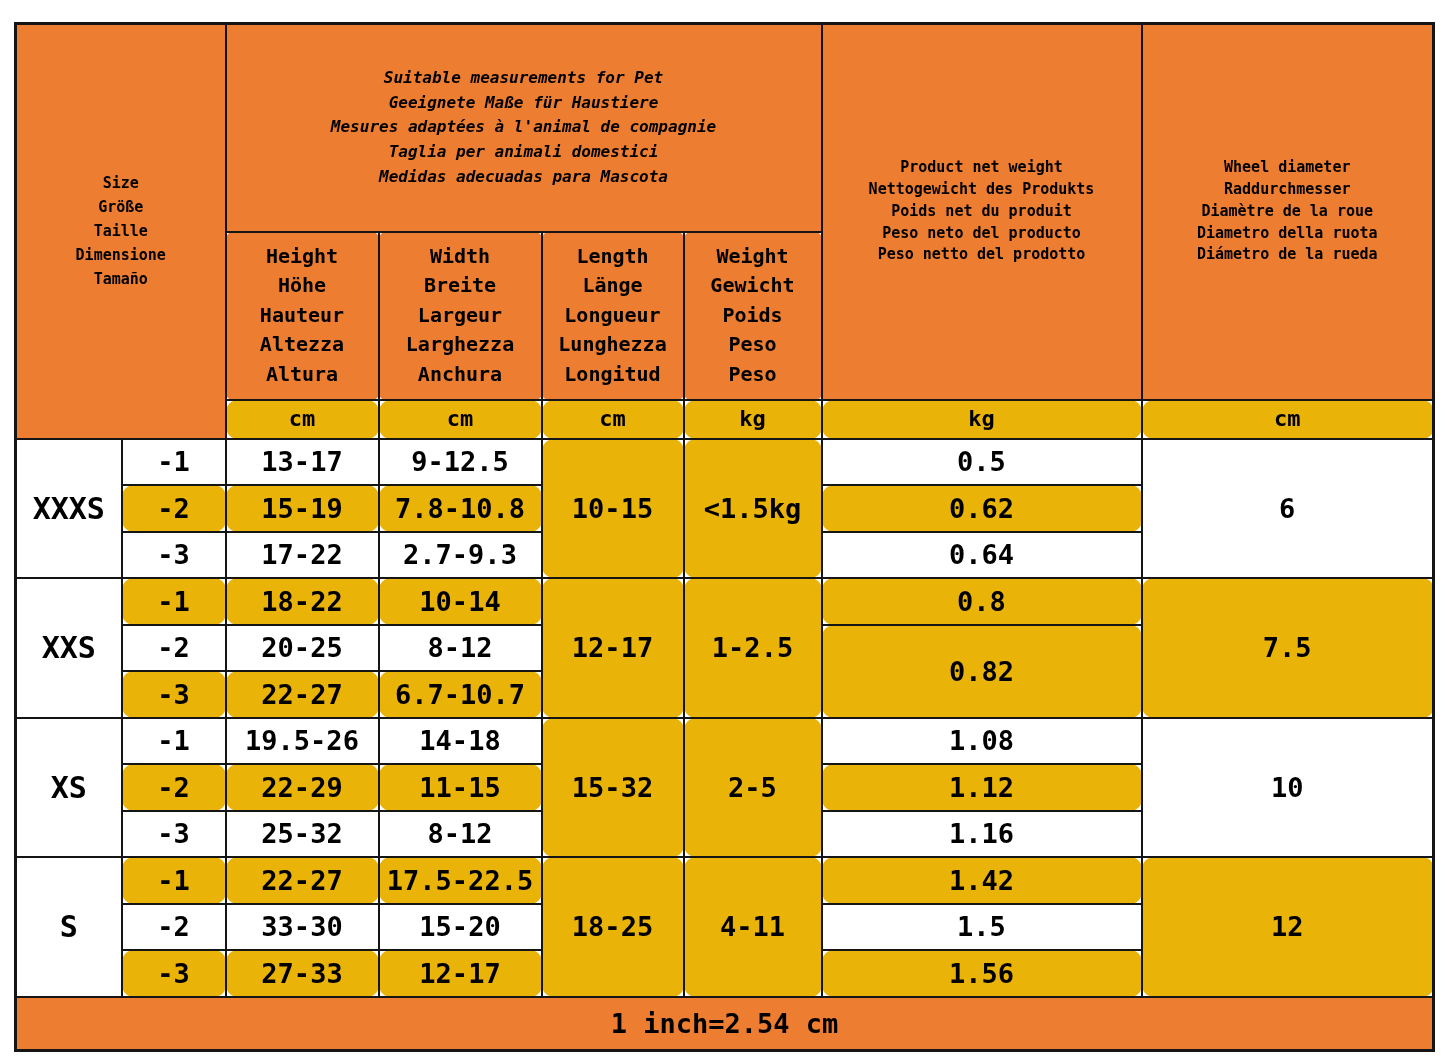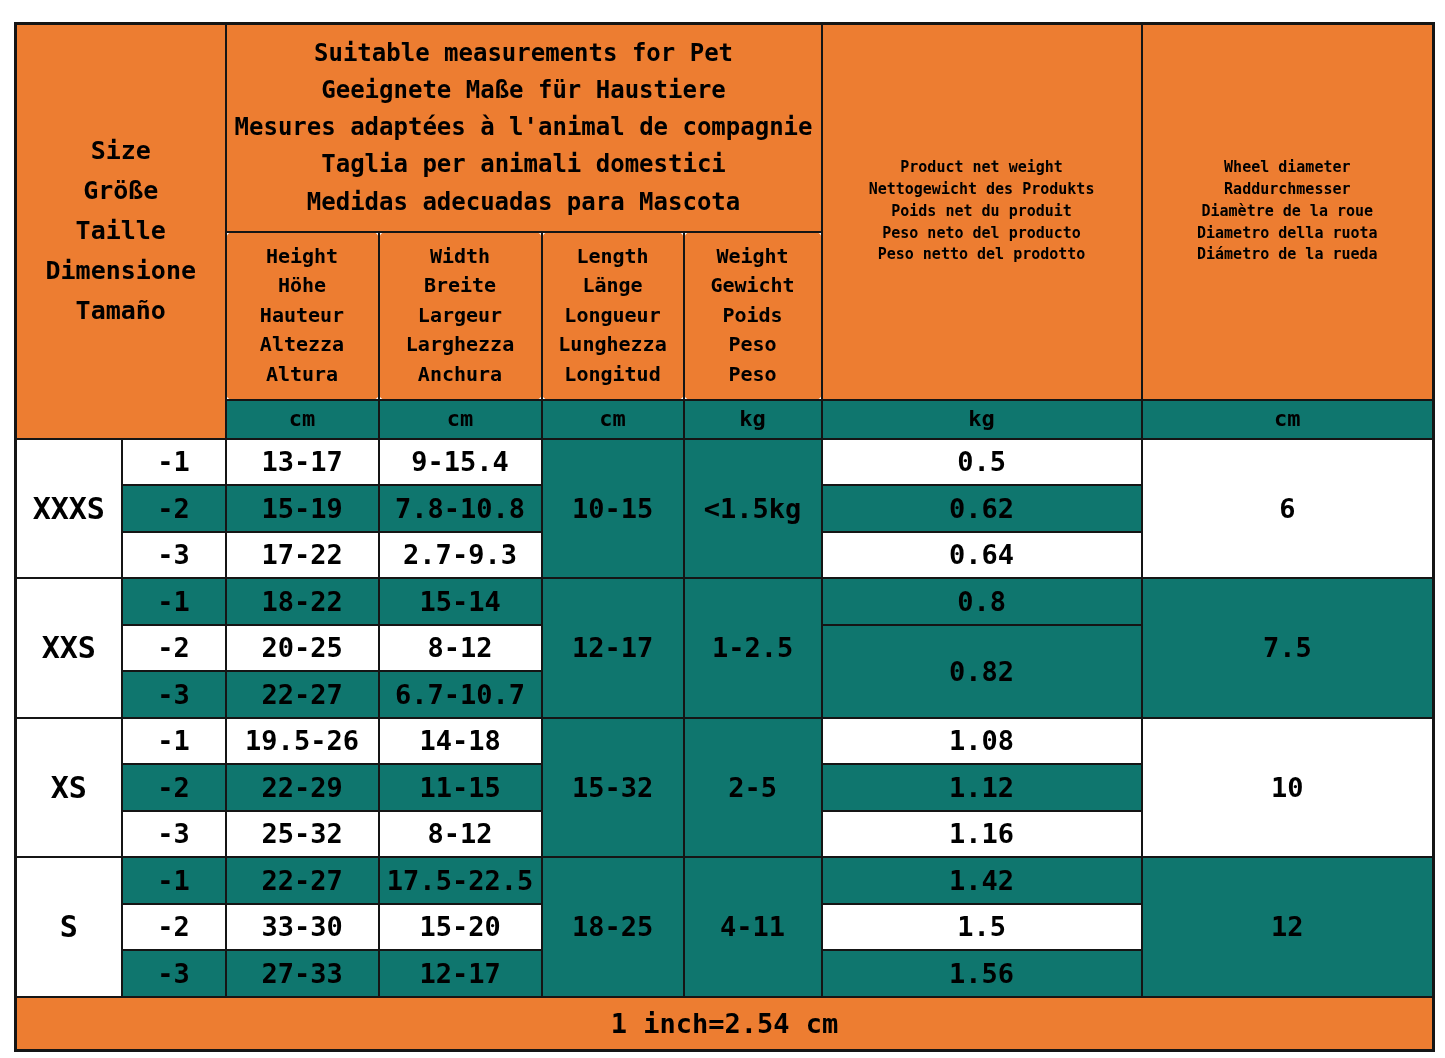--- a/index.html
+++ b/index.html
@@ -26,27 +26,27 @@
   table.sizechart td {
     border: 2px solid #151515;
     text-align: center;
     vertical-align: middle;
     color: #000000;
     font-weight: bold;
     padding: 0;
     overflow: hidden;
   }
   .o { background: #ED7D31; }
-  .p { background: #0f766e; }
+  .p { background: #eab308; border-radius: 12px; }
   .w { background: #FFFFFF; }
   .multi { white-space: pre-line; }
-  .hdr-big  { font-size: 24px; line-height: 1.55; }
+  .hdr-big  { font-size: 16px; line-height: 1.55; font-style: italic; }
   .hdr-side { font-size: 15px; line-height: 1.45; }
   .hdr-sub  { font-size: 20px; line-height: 1.48; text-align: left; padding-left: 12px; border-radius: 7px; }
-  .hdr-size { font-size: 25px; line-height: 1.6; }
+  .hdr-size { font-size: 15px; line-height: 1.6; }
   .unit     { font-size: 22px; line-height: 1; }
   .data     { font-size: 27px; }
   .szlbl    { font-size: 30px; }
   .footer   { font-size: 27px; }
   tr.rA { height: 208px; }
   tr.rB { height: 168px; }
   tr.rC { height: 39px;  }
   tr.rD { height: 46.5px; }
   tr.rF { height: 54px;  }
 </style>
@@ -117,21 +117,21 @@
       <td class="p unit">cm</td>
       <td class="p unit">kg</td>
       <td class="p unit">kg</td>
       <td class="p unit">cm</td>
     </tr>
 
     <tr class="rD">
       <td class="w szlbl" rowspan="3">XXXS</td>
       <td class="w data">-1</td>
       <td class="w data">13-17</td>
-      <td class="w data">9-15.4</td>
+      <td class="w data">9-12.5</td>
       <td class="p data" rowspan="3">10-15</td>
       <td class="p data" rowspan="3">&lt;1.5kg</td>
       <td class="w data">0.5</td>
       <td class="w data" rowspan="3">6</td>
     </tr>
     <tr class="rD">
       <td class="p data">-2</td>
       <td class="p data">15-19</td>
       <td class="p data">7.8-10.8</td>
       <td class="p data">0.62</td>
@@ -140,21 +140,21 @@
       <td class="w data">-3</td>
       <td class="w data">17-22</td>
       <td class="w data">2.7-9.3</td>
       <td class="w data">0.64</td>
     </tr>
 
     <tr class="rD">
       <td class="w szlbl" rowspan="3">XXS</td>
       <td class="p data">-1</td>
       <td class="p data">18-22</td>
-      <td class="p data">15-14</td>
+      <td class="p data">10-14</td>
       <td class="p data" rowspan="3">12-17</td>
       <td class="p data" rowspan="3">1-2.5</td>
       <td class="p data">0.8</td>
       <td class="p data" rowspan="3">7.5</td>
     </tr>
     <tr class="rD">
       <td class="w data">-2</td>
       <td class="w data">20-25</td>
       <td class="w data">8-12</td>
       <td class="p data" rowspan="2">0.82</td>

